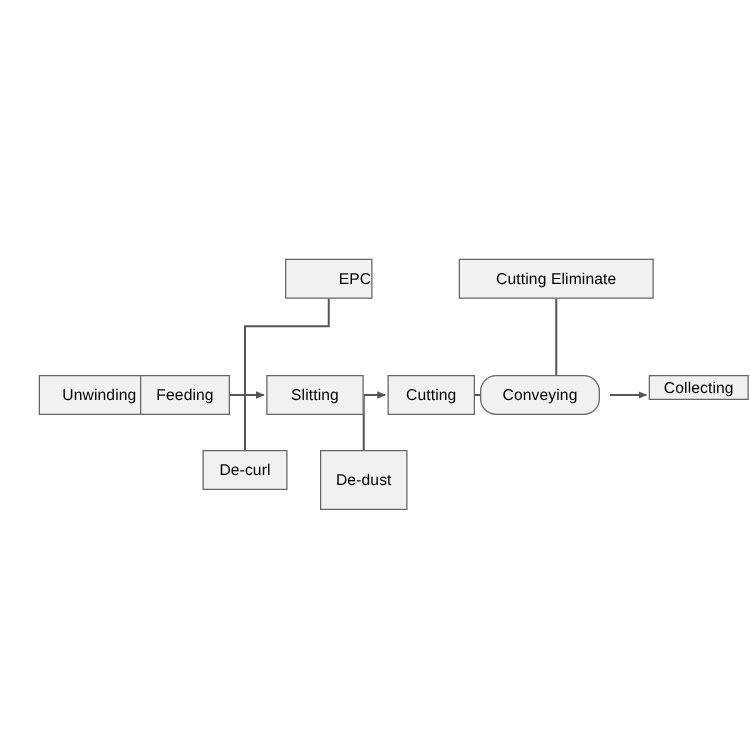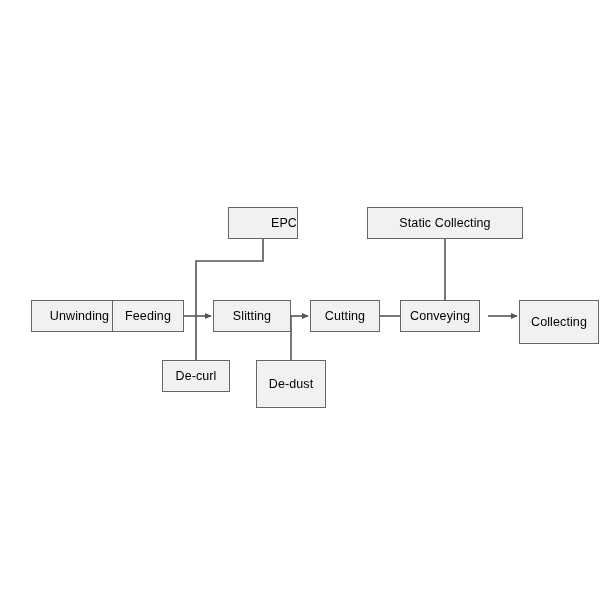--- a/index.html
+++ b/index.html
@@ -75,34 +75,34 @@
   </div>
 
   <div class="node-box" style="left:213px; top:300px; width:78px; height:32px;">
     <span>Slitting</span>
   </div>
 
   <div class="node-box" style="left:310px; top:300px; width:70px; height:32px;">
     <span>Cutting</span>
   </div>
 
-  <div class="node-box" style="left:400px; top:300px; width:80px; height:32px;">
+  <div class="node-box" style="left:384px; top:300px; width:96px; height:32px;border-radius:13px;">
     <span>Conveying</span>
   </div>
 
-  <div class="node-box" style="left:519px; top:300px; width:80px; height:44px;">
+  <div class="node-box" style="left:519px; top:300px; width:80px; height:20px;">
     <span>Collecting</span>
   </div>
 
   <div class="node-box" style="left:228px; top:207px; width:70px; height:32px;justify-content:flex-end;">
     <span>EPC</span>
   </div>
 
   <div class="node-box" style="left:367px; top:207px; width:156px; height:32px;">
-    <span>Static Collecting</span>
+    <span>Cutting Eliminate</span>
   </div>
 
   <div class="node-box" style="left:162px; top:360px; width:68px; height:32px;">
     <span>De-curl</span>
   </div>
 
   <div class="node-box" style="left:256px; top:360px; width:70px; height:48px;">
     <span>De-dust</span>
   </div>
 

